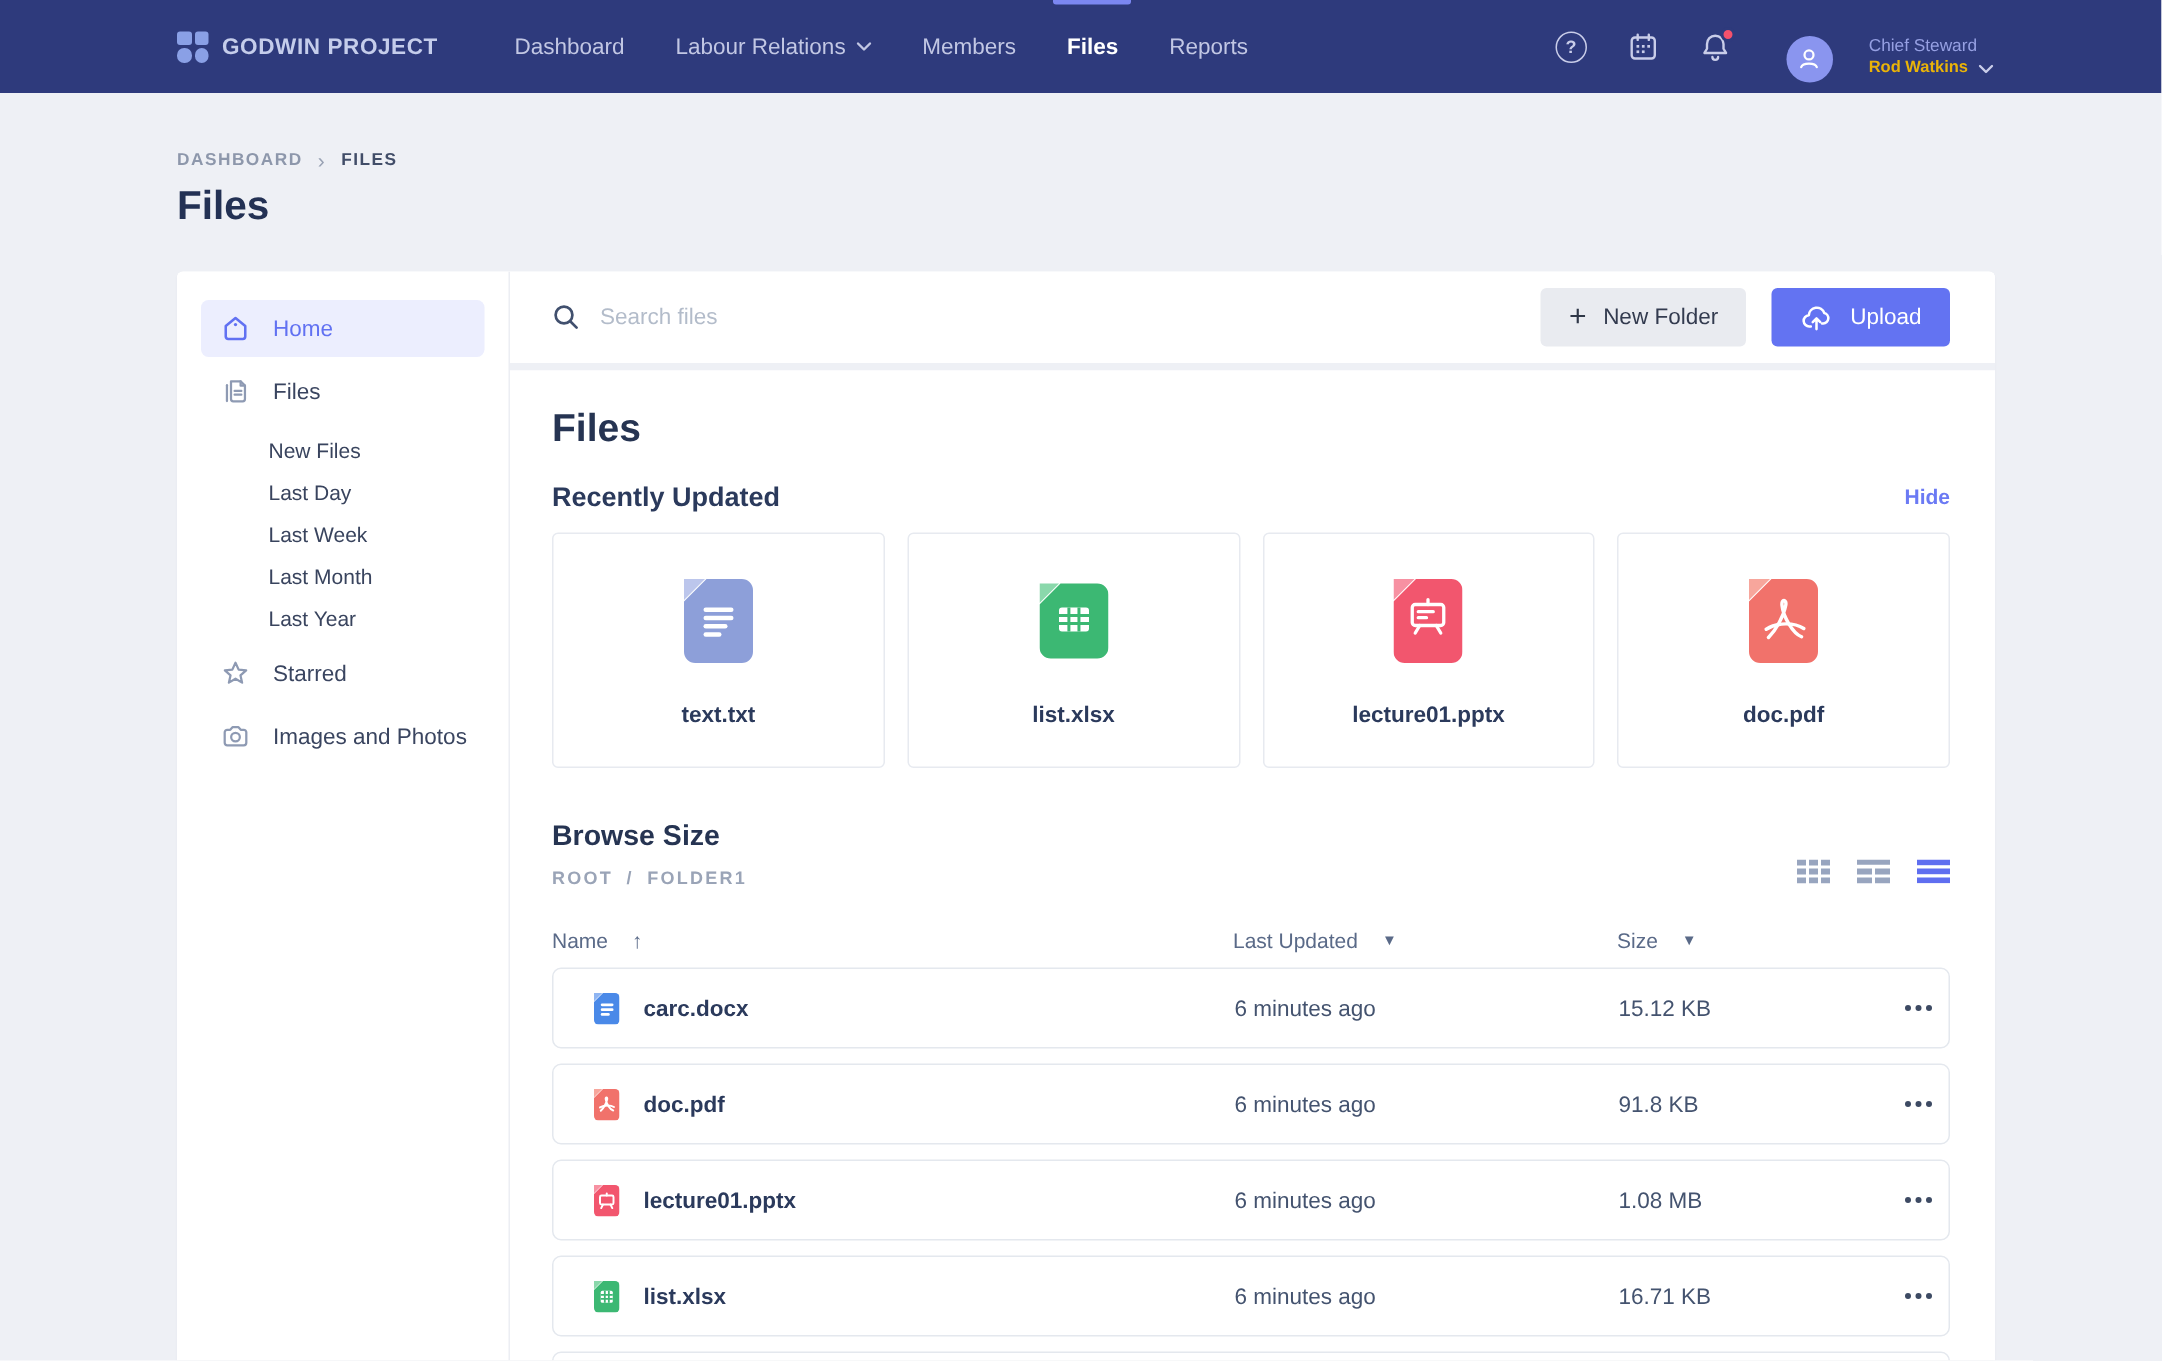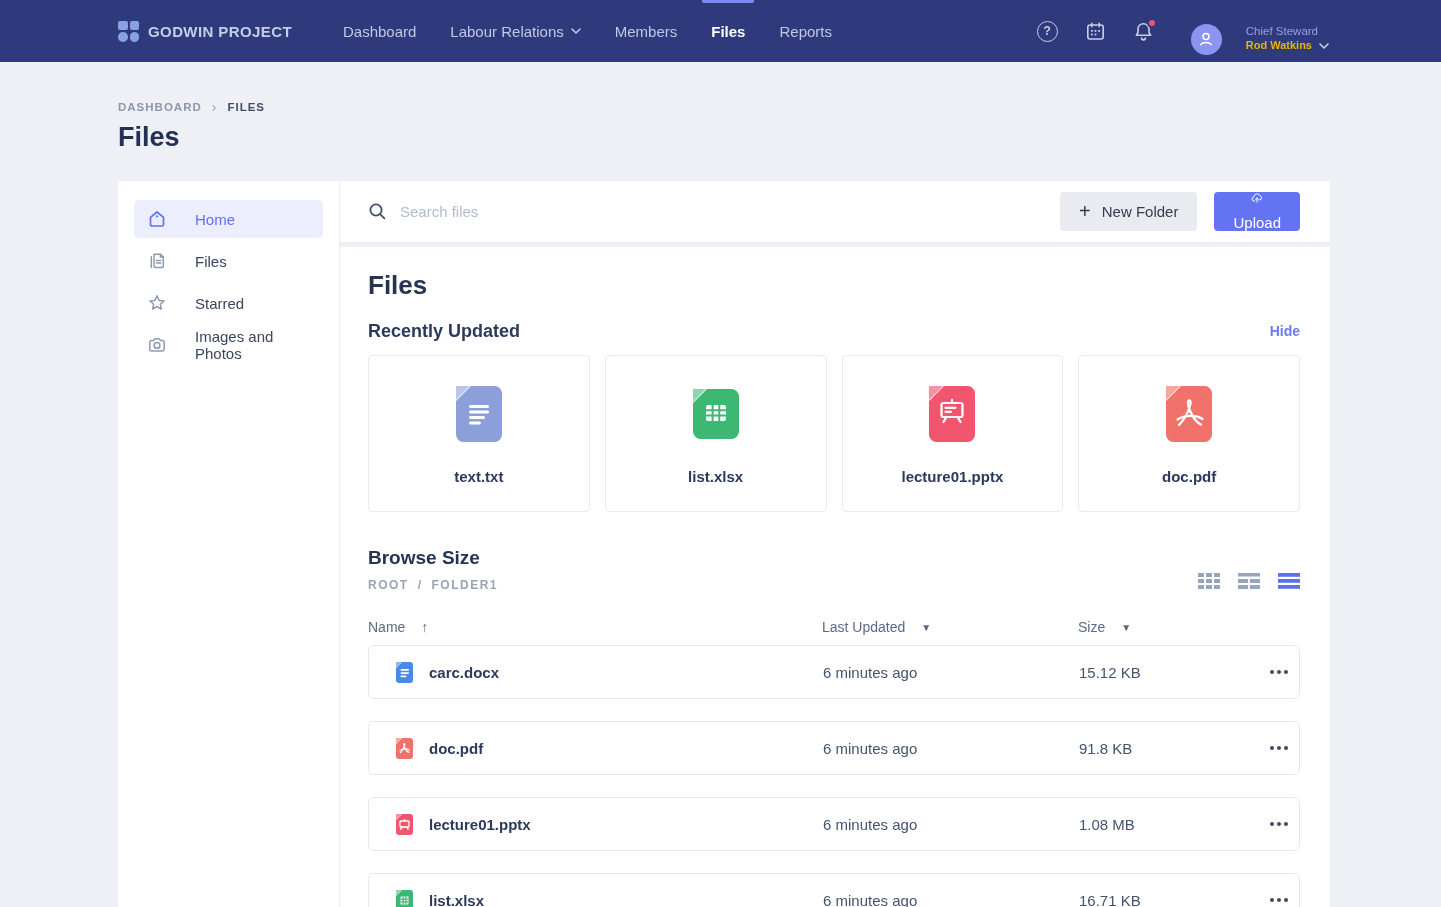--- a/index.html
+++ b/index.html
@@ -34,37 +34,37 @@
   .crumb { color:#8d97ab; cursor:pointer; }
   .crumb.current { color:#414d68; cursor:default; }
   .crumb-sep { color:#99a2b4; font-size:14px; font-weight:normal; }
   .page-title { margin:7px 0 0 118px; font-size:27px; font-weight:bold; color:#233154; }
 
   
   .layout-card { position:absolute; left:118px; top:181px; width:1212px; height:726px; display:flex; background:#fff; border-radius:4px 4px 0 0; overflow:hidden; box-shadow:0 1px 2px rgba(40,50,90,.04); }
 
   
   .sidebar { width:222px; flex-shrink:0; background:#fff; border-right:1px solid #eceef3; padding:19px 16px 0; }
-  .side-item { height:38px; display:flex; align-items:center; gap:28px; padding-left:13px; border-radius:5px; font-size:15px; font-weight:500; color:#3a4560; cursor:pointer; }
+  .side-item { height:38px; display:flex; align-items:center; gap:15px; padding-left:13px; border-radius:5px; font-size:15px; font-weight:500; color:#3a4560; cursor:pointer; }
   .side-item svg { color:#8e9ab3; flex-shrink:0; }
   .side-item.active { background:#eceefe; color:#6171f2; }
   .side-item.active svg { color:#6171f2; }
   .side-item + .side-item { margin-top:4px; }
   .sub-list { margin:6px 0 4px; padding-left:45px; }
   .sub-item { height:28px; display:flex; align-items:center; font-size:14px; font-weight:500; color:#39445e; cursor:pointer; }
 
   
   .main { flex:1; display:flex; flex-direction:column; min-width:0; }
   .toolbar { height:61px; background:#fff; display:flex; align-items:center; padding:0 30px 0 28px; flex-shrink:0; }
   .search-wrap { display:flex; align-items:center; gap:13px; flex:1; }
   .search-input { border:none; outline:none; font-size:15px; color:#33405c; width:430px; font-family:inherit; background:transparent; }
   .search-input::placeholder { color:#b3bcca; }
   .btn-new-folder { height:39px; padding:0 19px; background:#e9ebf0; border:none; border-radius:4px; display:flex; align-items:center; gap:11px; font-size:15px; font-weight:500; color:#333b4f; margin-right:17px; cursor:pointer; font-family:inherit; }
   .plus-glyph { font-size:20px; font-weight:normal; color:#2f3747; line-height:1; margin-top:-2px; }
-  .btn-upload { height:39px; padding:0 19px; background:#6373f2; border:none; border-radius:4px; display:flex; align-items:center; gap:11px; font-size:15px; font-weight:500; color:#fff; cursor:pointer; font-family:inherit;flex-direction:column; }
+  .btn-upload { height:39px; padding:0 19px; background:#6373f2; border:none; border-radius:4px; display:flex; align-items:center; gap:11px; font-size:15px; font-weight:500; color:#fff; cursor:pointer; font-family:inherit; }
   .main-divider { height:5px; background:#eef0f5; flex-shrink:0; }
   .content { flex:1; background:#fff; padding:0 30px 0 28px; overflow:hidden; }
 
   .content-title { margin-top:23px; font-size:26px; line-height:31px; font-weight:bold; color:#263452; }
   .recent-header { margin-top:19px; display:flex; align-items:center; justify-content:space-between; }
   .recent-title { font-size:18px; line-height:22px; font-weight:bold; color:#2b3a5c; }
   .hide-link { font-size:14px; font-weight:bold; color:#6b7af4; cursor:pointer; }
   .cards { margin-top:13px; display:flex; gap:15px; }
   .file-card { flex:1; height:157px; border:1px solid #e7eaf0; border-radius:4px; background:#fff; display:flex; flex-direction:column; align-items:center; cursor:pointer; }
   .file-card svg { margin-top:30px; }
@@ -75,21 +75,21 @@
   .browse-path { margin-top:9px; font-size:12px; line-height:14px; font-weight:bold; color:#9aa4b7; letter-spacing:1.5px; display:flex; gap:9px; }
   .path-seg { cursor:pointer; }
   .view-toggles { display:flex; gap:18px; align-items:center; padding-bottom:3px; }
   .view-toggles button { background:none; border:none; padding:0; cursor:pointer; display:flex; }
 
   .table-head { margin-top:27px; display:grid; grid-template-columns:454px 256px 1fr 40px; align-items:center; font-size:14px; font-weight:500; color:#5a6a88; }
   .th { display:flex; align-items:center; gap:16px; cursor:pointer; }
   .sort-asc { font-size:14px; }
   .sort-desc { font-size:10px; margin-top:1px; }
   .rows { margin-top:10px; }
-  .file-row { display:grid; grid-template-columns:454px 256px 1fr 40px; align-items:center; height:54px; border:1px solid #e4e8ee; border-radius:6px; margin-bottom:22px; background:#fff; }
+  .file-row { display:grid; grid-template-columns:454px 256px 1fr 40px; align-items:center; height:54px; border:1px solid #e4e8ee; border-radius:6px; margin-bottom:10px; background:#fff; }
   .cell-name { display:flex; align-items:center; gap:16px; padding-left:27px; cursor:pointer; }
   .row-name { font-size:15px; font-weight:bold; color:#2b3a5c; }
   .cell-updated, .cell-size { font-size:15px; color:#44536f; }
   .row-actions { display:flex; gap:3px; justify-content:center; cursor:pointer; padding:8px 0; }
   .dot { width:4px; height:4px; border-radius:50%; background:#3d4a63; }
   .file-row.partial { margin-bottom:0; }
 </style>
 </head>
 <body>
 
@@ -189,20 +189,27 @@
       </div>
       <div class="side-item">
         <svg width="20" height="20" viewBox="0 0 20 20" fill="none" stroke="currentColor" stroke-width="1.5" stroke-linecap="round" stroke-linejoin="round">
           <path d="M4.3,5.8 V16.4"></path>
           <path d="M7,3.2 H13.4 L16.3,6.1 V15 a1.5,1.5 0 0 1 -1.5,1.5 H8.5 A1.5,1.5 0 0 1 7,15 Z"></path>
           <path d="M13.4,3.2 V6.1 H16.3"></path>
           <path d="M9.4,9.6 H13.9 M9.4,12.1 H13.9"></path>
         </svg>
         <span>Files</span>
       </div>
+      <div class="sub-list">
+        <div class="sub-item">New Files</div>
+        <div class="sub-item">Last Day</div>
+        <div class="sub-item">Last Week</div>
+        <div class="sub-item">Last Month</div>
+        <div class="sub-item">Last Year</div>
+      </div>
       <div class="side-item">
         <svg width="20" height="20" viewBox="0 0 20 20" fill="none" stroke="currentColor" stroke-width="1.5" stroke-linejoin="round">
           <path d="M10 2.8l2.1 4.6 5 .5-3.8 3.3 1.1 4.9L10 13.5l-4.4 2.6 1.1-4.9L2.9 7.9l5-.5z"></path>
         </svg>
         <span>Starred</span>
       </div>
       <div class="side-item">
         <svg width="20" height="20" viewBox="0 0 20 20" fill="none" stroke="currentColor" stroke-width="1.5" stroke-linejoin="round">
           <path d="M2.8,7.2 a1.7,1.7 0 0 1 1.7,-1.7 h2 L8,3.8 h4 l1.5,1.7 h2 a1.7,1.7 0 0 1 1.7,1.7 v7 a1.7,1.7 0 0 1 -1.7,1.7 H4.5 a1.7,1.7 0 0 1 -1.7,-1.7 Z"></path>
           <circle cx="10" cy="10.4" r="2.9"></circle>

